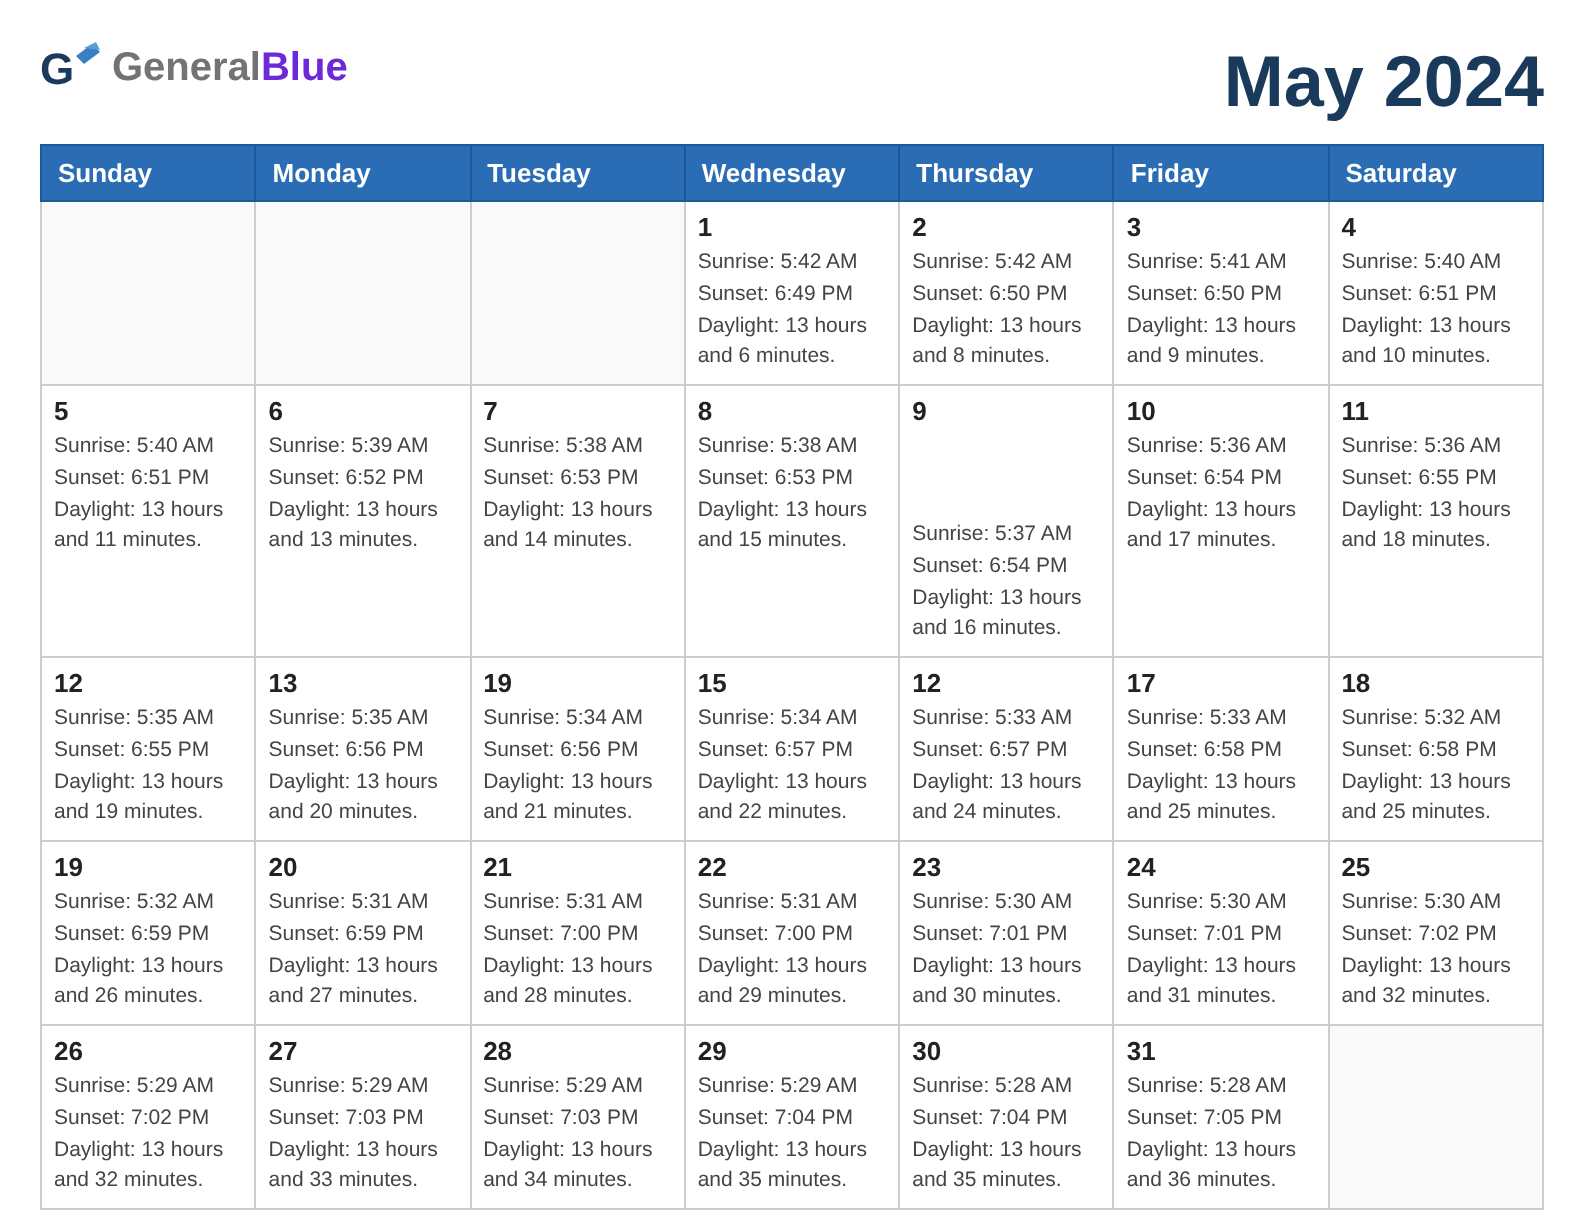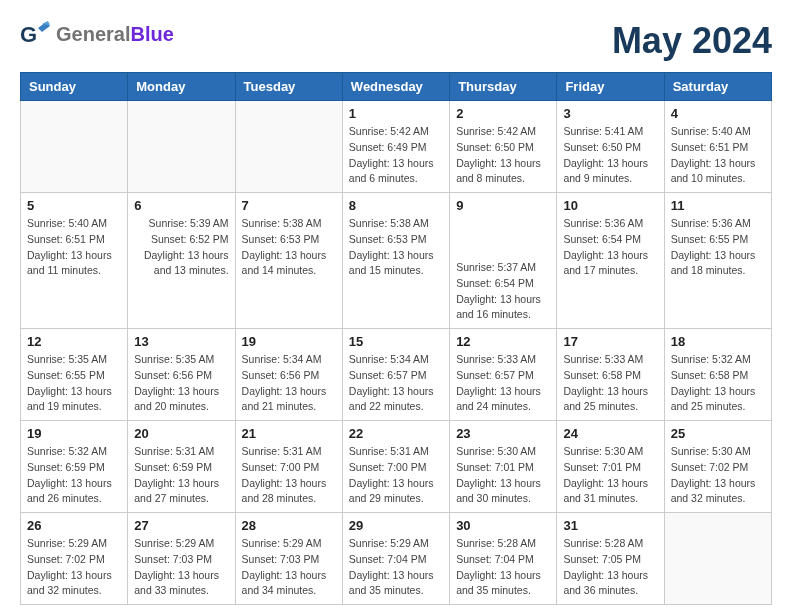--- a/index.html
+++ b/index.html
@@ -147,21 +147,21 @@
       <tr>
         <td>
           <div class="day-num">5</div>
           <div class="day-info" style="white-space: pre-line;">Sunrise: 5:40 AM
 Sunset: 6:51 PM
 Daylight: 13 hours
 and 11 minutes.</div>
         </td>
         <td>
           <div class="day-num">6</div>
-          <div class="day-info" style="white-space: pre-line; text-align: right;">Sunrise: 5:39 AM
+          <div class="day-info" style="white-space: pre-line;">Sunrise: 5:39 AM
 Sunset: 6:52 PM
 Daylight: 13 hours
 and 13 minutes.</div>
         </td>
         <td>
           <div class="day-num">7</div>
           <div class="day-info" style="white-space: pre-line;">Sunrise: 5:38 AM
 Sunset: 6:53 PM
 Daylight: 13 hours
 and 14 minutes.</div>

